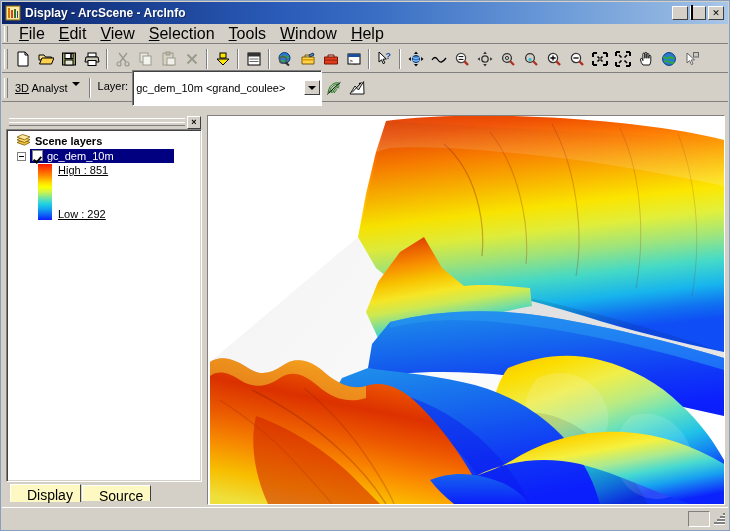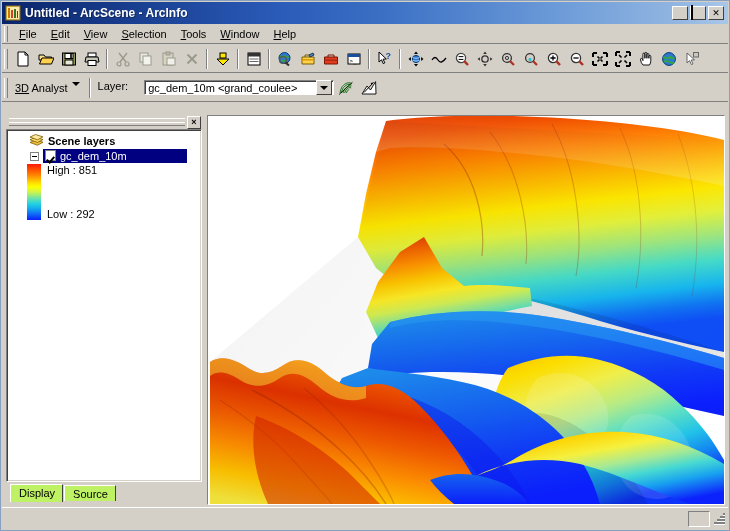--- a/index.html
+++ b/index.html
@@ -89,21 +89,21 @@
   }
   .menu-grip {
     width: 4px; height: 16px;
     margin: 0 4px 0 2px;
     border-left: 1px solid #ffffff;
     border-right: 1px solid #808080;
     box-sizing: border-box;
   }
   .menu-item {
     padding: 2px 7px;
-    font-size: 11px;
+    font-size: 16px;
     color: #000;
     cursor: default;
     white-space: nowrap;
     text-align: center;
   }
   .menu-item u { text-decoration: underline; }
 
   
   .toolbar {
     position: absolute;
@@ -154,32 +154,31 @@
     flex: 0 0 auto;
   }
   .ta-drop .arw {
     width:0;height:0;
     border-left:4px solid transparent;
     border-right:4px solid transparent;
     border-top:4px solid #000;
   }
   .layer-label { font-size: 11px; margin: 0 4px 4px 4px; flex:0 0 auto;}
   .combo {
-    width: 190px; height: 15px;
+    width: 190px; height: 36px;
     background: #ffffff;
     border-top: 1px solid #808080;
     border-left: 1px solid #808080;
     border-right: 1px solid #ffffff;
     border-bottom: 1px solid #ffffff;
     box-shadow: inset 1px 1px 0 #404040;
     display: flex; align-items: center;
     box-sizing: border-box;
     flex: 0 0 auto;
     position: relative;
-    margin-left: 12px;
   }
   .combo-text {
     flex: 1 1 auto;
     padding-left: 3px;
     font-size: 11px;
     white-space: nowrap;
     overflow: hidden;
   }
   .combo-btn {
     width: 16px; height: 15px;
@@ -245,21 +244,21 @@
   }
   .toc-body {
     height: 353px;
     background: #ffffff;
     border-top: 1px solid #808080;
     border-left: 1px solid #808080;
     border-right: 1px solid #ffffff;
     border-bottom: 1px solid #ffffff;
     box-shadow: inset 1px 1px 0 #404040, inset -1px -1px 0 #d4d0c8;
     box-sizing: border-box;
-    padding: 4px 2px 2px 20px;
+    padding: 4px 2px 2px 7px;
     overflow: hidden;
     position: relative;
   }
   .scene-hdr {
     display: flex; align-items: center;
     gap: 4px;
     font-size: 11px;
     font-weight: bold;
     margin-bottom: 2px;
     padding-left: 2px;
@@ -311,21 +310,23 @@
     border-bottom: 2px solid #000;
     transform: rotate(40deg);
   }
   .layer-name { font-size: 11px; white-space: nowrap; }
   .legend-value {
     font-size: 11px;
     margin: 3px 0 1px 38px;
   }
   .legend-block {
     display: flex;
+    margin-left: 24px;
     margin-top: 1px;
+    text-decoration: underline;
   }
   .ramp {
     width: 14px; height: 56px;
     flex: 0 0 auto;
     background: linear-gradient(to bottom,
       #ff1a00 0%, #ff4400 8%, #ff7b00 18%, #ffab00 26%,
       #ffe000 34%, #fbff00 41%, #d5f542 49%, #9ceb7a 56%,
       #5ee0b4 63%, #22d2e0 71%, #13a8ee 80%, #0f6df5 89%, #0b1ffd 100%);
     border: 0;
   }
@@ -337,23 +338,23 @@
     font-size: 11px;
   }
   .toc-tabs {
     display: flex;
     align-items: flex-end;
     height: 20px;
     padding-left: 4px;
     background: #d4d0c8;
   }
   .toc-tab {
-    font-size: 11px;
-    padding: 2px 7px 3px 8px;
-    background: #bef264;
+    font-size: 14px;
+    padding: 2px 7px 3px 16px;
+    background: #fef9c3;
     border-top: 1px solid #ffffff;
     border-left: 1px solid #ffffff;
     border-right: 1px solid #404040;
     box-sizing: border-box;
     cursor: default;
     position: relative;
   }
   .toc-tab.active {
     font-weight: normal;
     height: 18px;
@@ -429,21 +430,21 @@
     <div class="title-icon">
       <svg width="16" height="16" viewBox="0 0 16 16">
         <rect x="1" y="1" width="14" height="14" fill="#f5d76e" stroke="#8a6d1b"></rect>
         <rect x="2" y="2" width="12" height="12" fill="#ffe9a8"></rect>
         <path d="M3 13 L3 3 L5 3 L5 13 Z" fill="#cc7a00"></path>
         <path d="M6 13 L6 5 L8 5 L8 13 Z" fill="#e03c1f"></path>
         <path d="M9 13 L9 4 L11 4 L11 13 Z" fill="#2a7a2a"></path>
         <path d="M12 13 L12 6 L13 6 L13 13 Z" fill="#1b4f9c"></path>
       </svg>
     </div>
-    <div class="title-text">Untitled - ArcScene - ArcInfo</div>
+    <div class="title-text">Display - ArcScene - ArcInfo</div>
     <div class="title-btns">
       <div class="tbtn"><i class="mini"></i></div>
       <div class="tbtn"><i class="maxi"></i></div>
       <div class="tbtn">
           <span>✕</span>
         </div>
     </div>
   </div>
 
   <div class="menubar">

